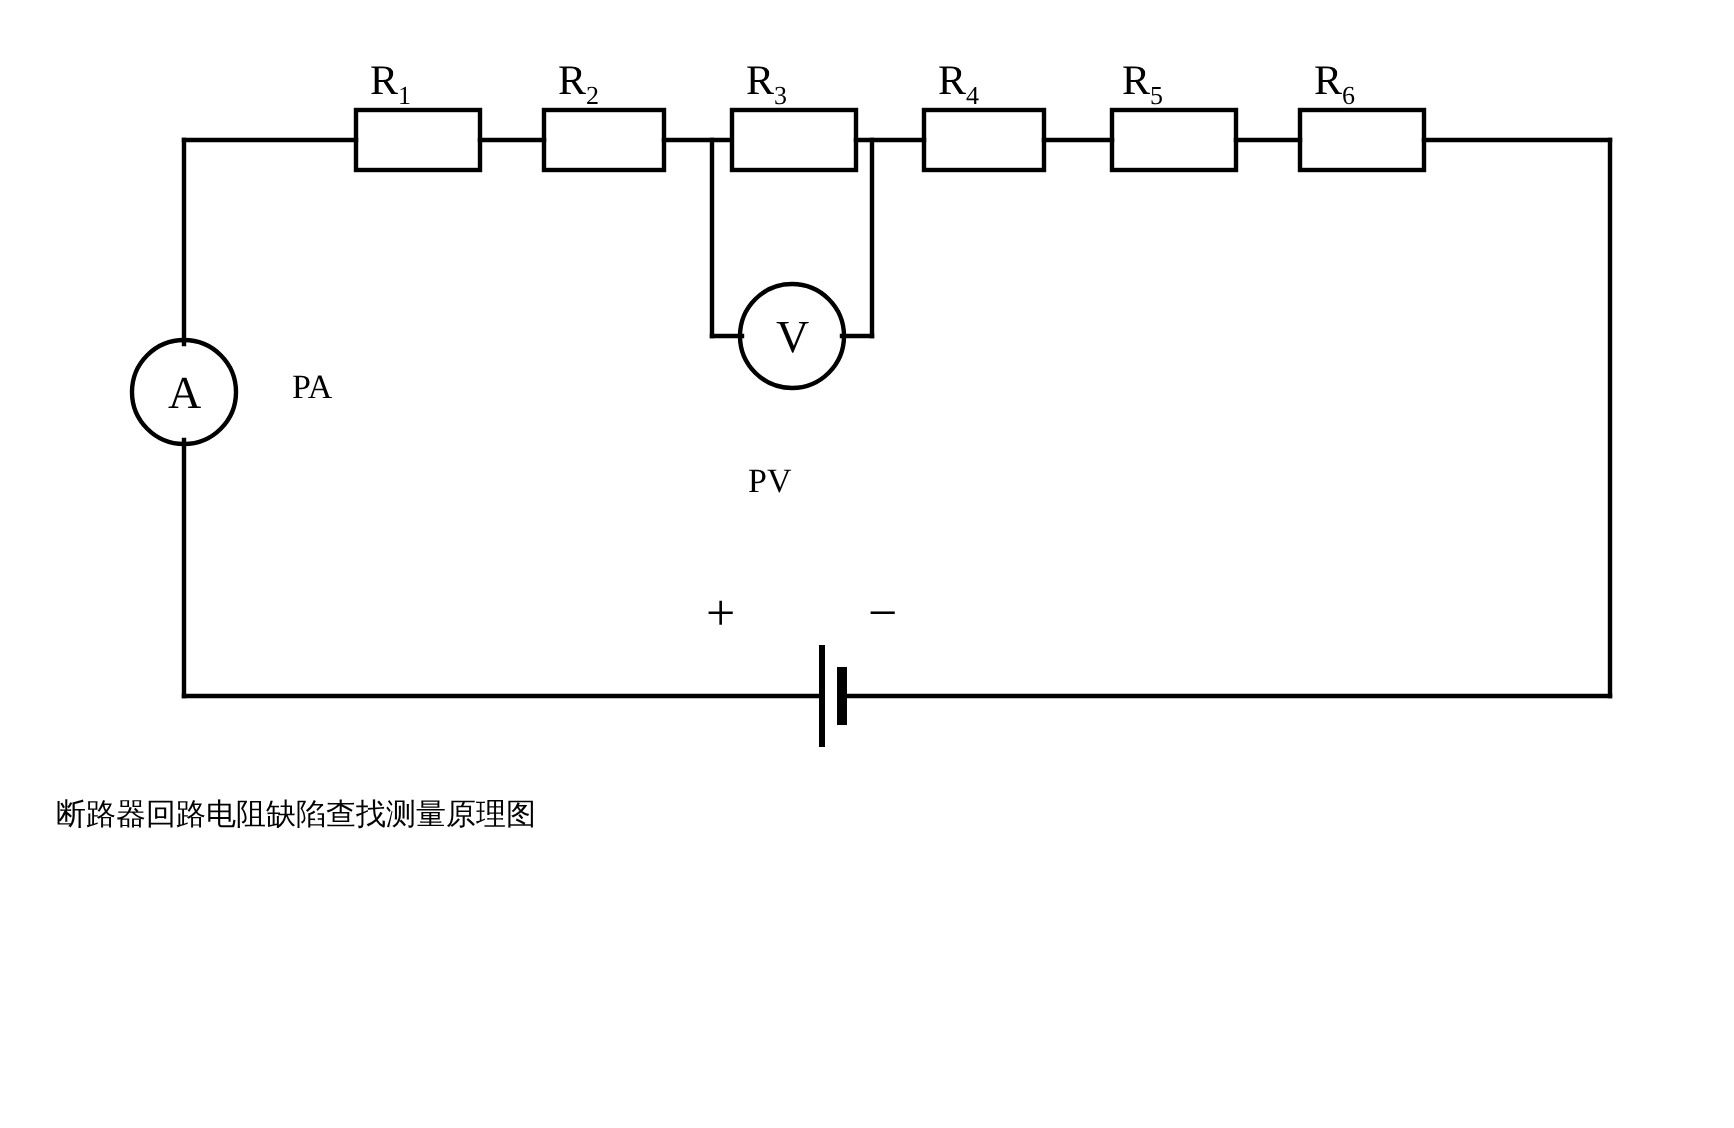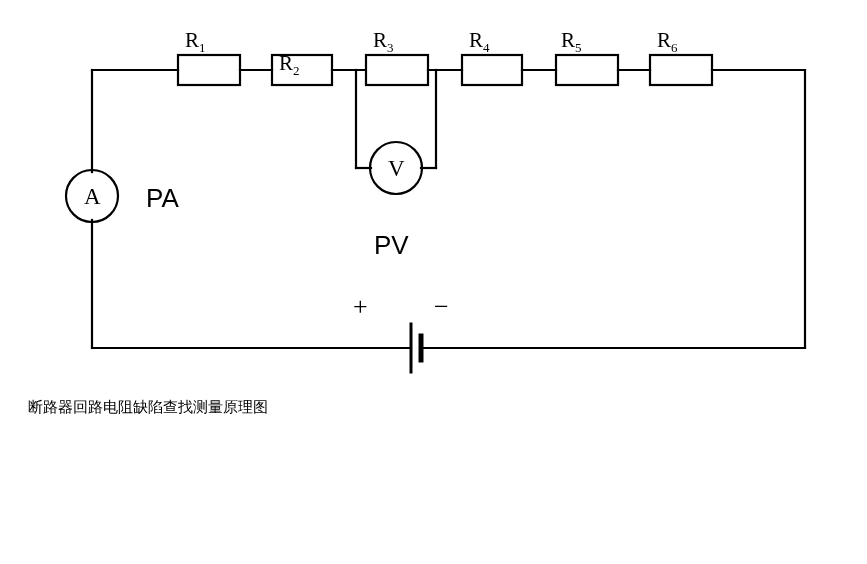--- a/index.html
+++ b/index.html
@@ -35,22 +35,22 @@
     font-size: 21px;
   }
   .res-label sub {
     font-size: 13px;
   }
   .meter-letter {
     font-family: "Liberation Serif", serif;
     font-size: 23px;
   }
   .dev-label {
-    font-family: Liberation Sans, sans-serif;
-    font-size: 26px;
+    font-family: Liberation Serif, serif;
+    font-size: 17px;
   }
   .sign {
     font-family: "Liberation Serif", serif;
     font-size: 26px;
   }
   .caption {
     position: absolute;
     width: 867px;
     text-align: left;
     font-family: "DejaVu Sans", sans-serif;
@@ -100,21 +100,21 @@
       <path d="M 436 70 L 436 168"></path>
       <path d="M 436 168 L 421 168"></path>
       <circle cx="396" cy="168" r="26"></circle>
 
       <path d="M 411 324 L 411 372" stroke-width="3"></path>
       <path d="M 421 336 L 421 360" stroke-width="5"></path>
     </g>
   </svg>
 
   <div class="lbl res-label" style="left:185px; top:30px;"><span>R</span><sub>1</sub></div>
-  <div class="lbl res-label" style="left:279px; top:30px;margin-top:23px;"><span>R</span><sub>2</sub></div>
+  <div class="lbl res-label" style="left:279px; top:30px;"><span>R</span><sub>2</sub></div>
   <div class="lbl res-label" style="left:373px; top:30px;"><span>R</span><sub>3</sub></div>
   <div class="lbl res-label" style="left:469px; top:30px;"><span>R</span><sub>4</sub></div>
   <div class="lbl res-label" style="left:561px; top:30px;"><span>R</span><sub>5</sub></div>
   <div class="lbl res-label" style="left:657px; top:30px;"><span>R</span><sub>6</sub></div>
 
   <div class="lbl meter-letter" style="left:84px; top:185px;">A</div>
   <div class="lbl meter-letter" style="left:388px; top:157px;">V</div>
 
   <div class="lbl dev-label" style="left:146px; top:185px;">PA</div>
   <div class="lbl dev-label" style="left:374px; top:232px;">PV</div>

